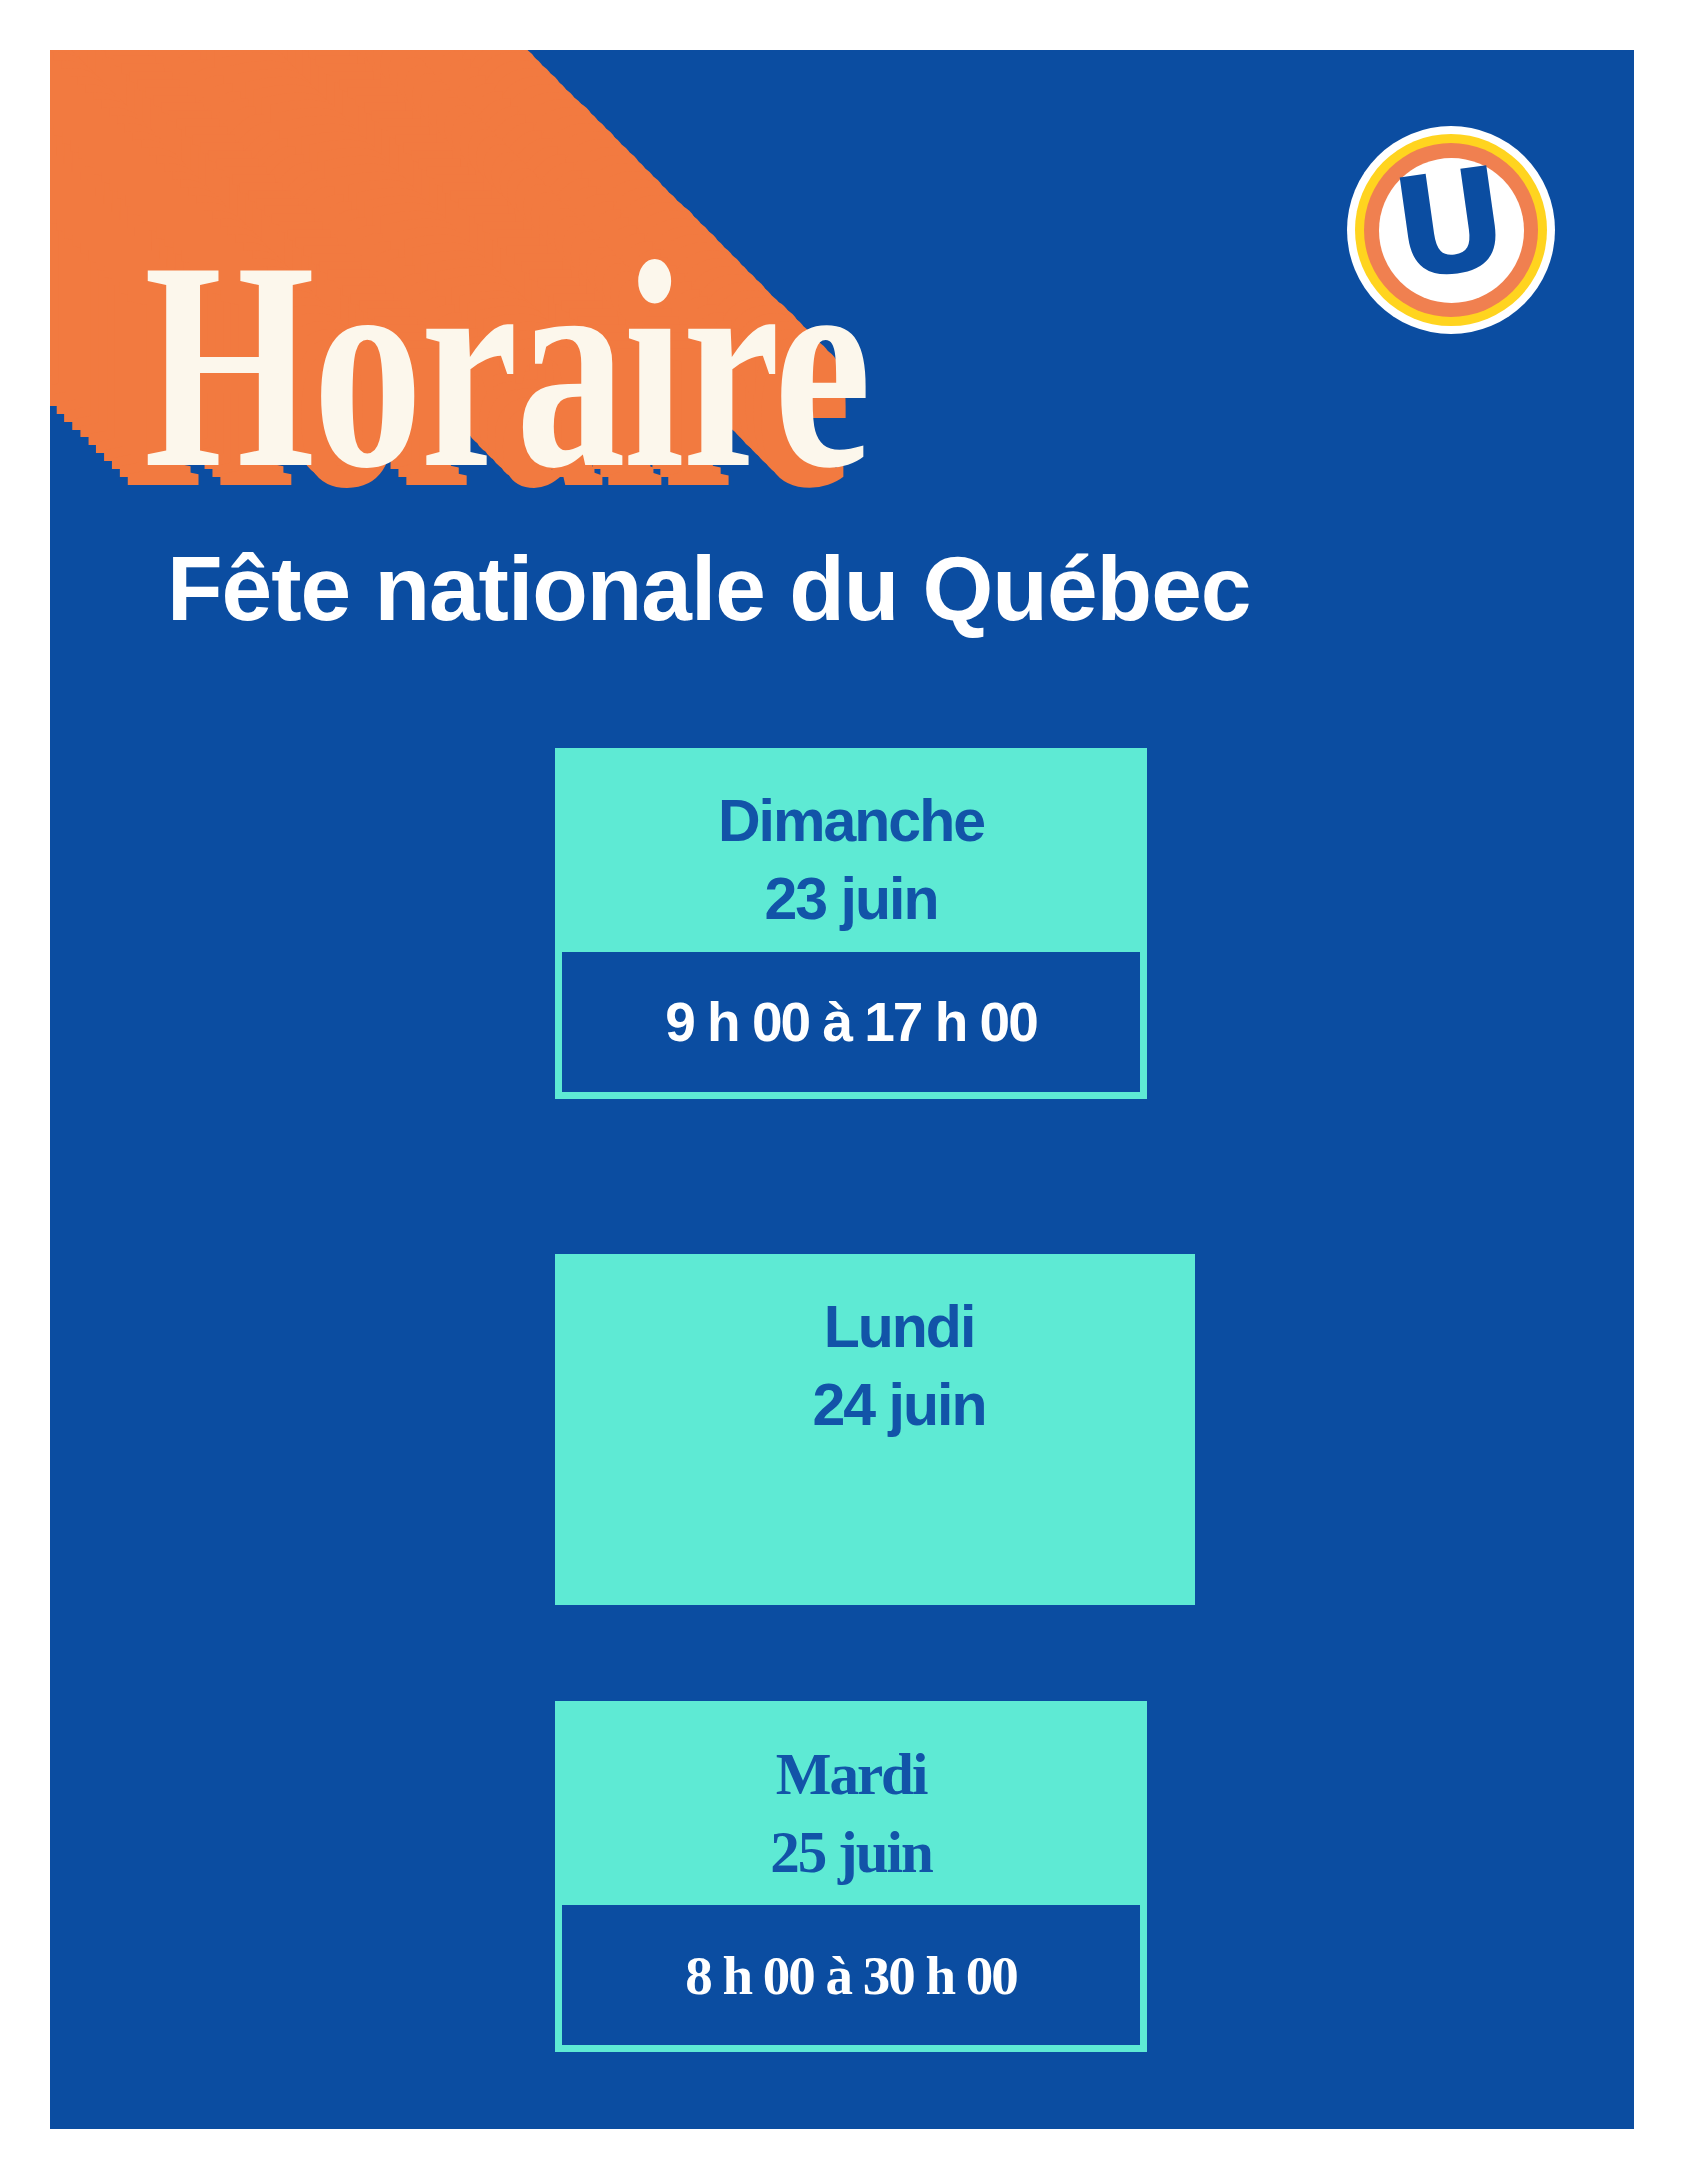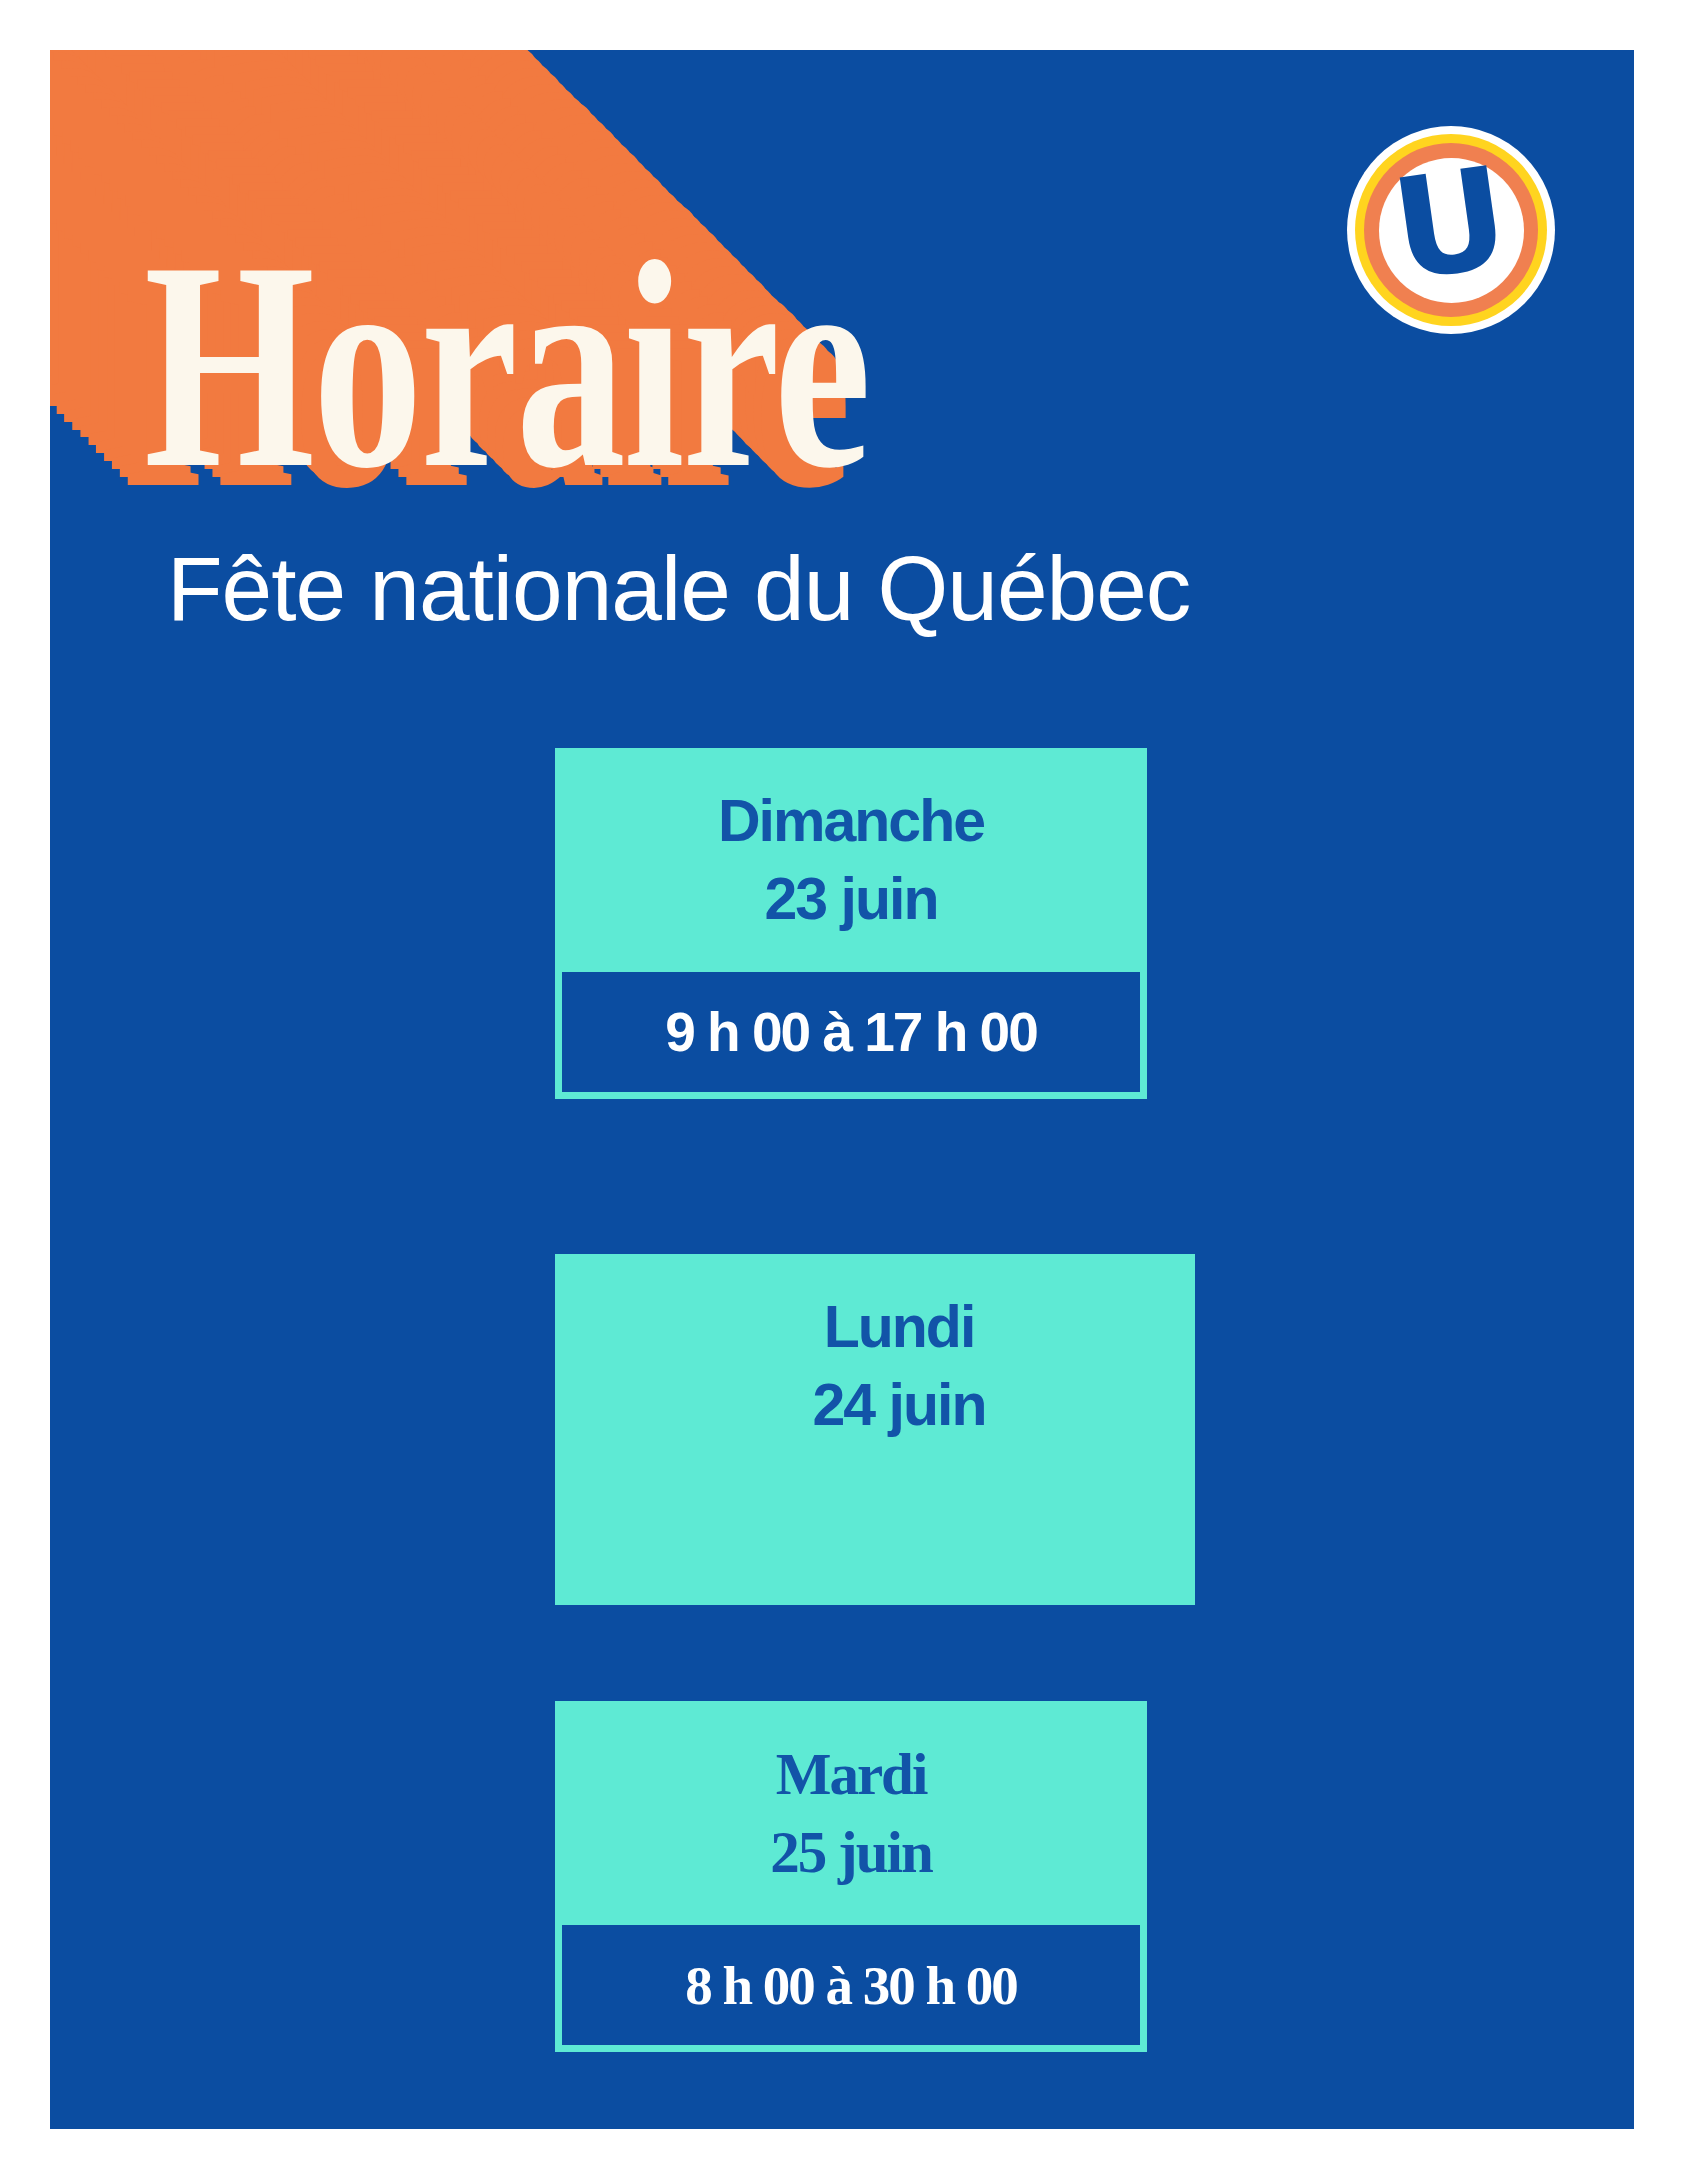--- a/index.html
+++ b/index.html
@@ -10,42 +10,42 @@
 
   
   .hero{position:absolute;left:94px;top:166px;transform:scaleX(0.74);transform-origin:0 0;}
   .hero span{position:absolute;left:0;top:0;display:block;white-space:nowrap;
              font-family:"Liberation Serif", serif;font-weight:bold;
              font-size:297px;line-height:1;letter-spacing:-0.01em;}
   .hero-shadow{color:var(--orange,#f27a40);transform:translate(-27px,20px);z-index:0;}
   .hero-title{color:var(--title-cream,#fcf7ec);z-index:1;}
 
   .subtitle{position:absolute;left:117px;top:493px;color:#ffffff;
-            font-weight:normal;font-size:91px;line-height:1;letter-spacing:-1px;
+            font-weight:bold;font-size:91px;line-height:1;letter-spacing:-1px;
             white-space:nowrap;z-index:2;}
 
   
   .logo{position:absolute;left:1297px;top:76px;width:208px;height:208px;border-radius:50%;
         background:#ffffff;display:flex;align-items:center;justify-content:center;z-index:2;}
   .ring-yellow{width:192px;height:192px;border-radius:50%;background:var(--logo-yellow,#ffd41f);
         display:flex;align-items:center;justify-content:center;}
   .ring-orange{width:174px;height:174px;border-radius:50%;background:var(--logo-ring-orange,#f08050);
         display:flex;align-items:center;justify-content:center;}
   .logo-disc{width:145px;height:145px;border-radius:50%;background:#ffffff;
         display:flex;align-items:center;justify-content:center;}
   .logo-u{font-family:"DejaVu Sans", sans-serif;font-weight:bold;font-size:139px;line-height:1;
         color:var(--bg-blue,#0b4da1);transform:rotate(-8deg) translateY(-6px);}
 
   
   .card{position:absolute;left:505px;width:592px;height:351px;background:#5eead4;z-index:2;}
   .card-1{top:698px;} .card-2{top:1204px;padding-left:48px;} .card-3{top:1651px;font-family:Liberation Serif, serif;}
   .day-area{height:225px;display:flex;flex-direction:column;align-items:center;justify-content:center;
             color:var(--day-blue,#1254a8);font-weight:bold;font-size:59px;line-height:1.32;
             letter-spacing:-2px;text-align:center;}
-  .hours-bar{position:absolute;left:7px;right:7px;bottom:7px;height:120px;
+  .hours-bar{position:absolute;left:7px;right:7px;bottom:7px;height:140px;
              background:var(--bg-blue,#0b4da1);display:flex;align-items:center;justify-content:center;}
   .hours-bar span{color:#ffffff;font-weight:bold;font-size:55px;letter-spacing:-2px;white-space:nowrap;}
 </style>
 </head>
 <body>
 
 <div class="page">
   <div class="panel">
 
     <div class="hero">

